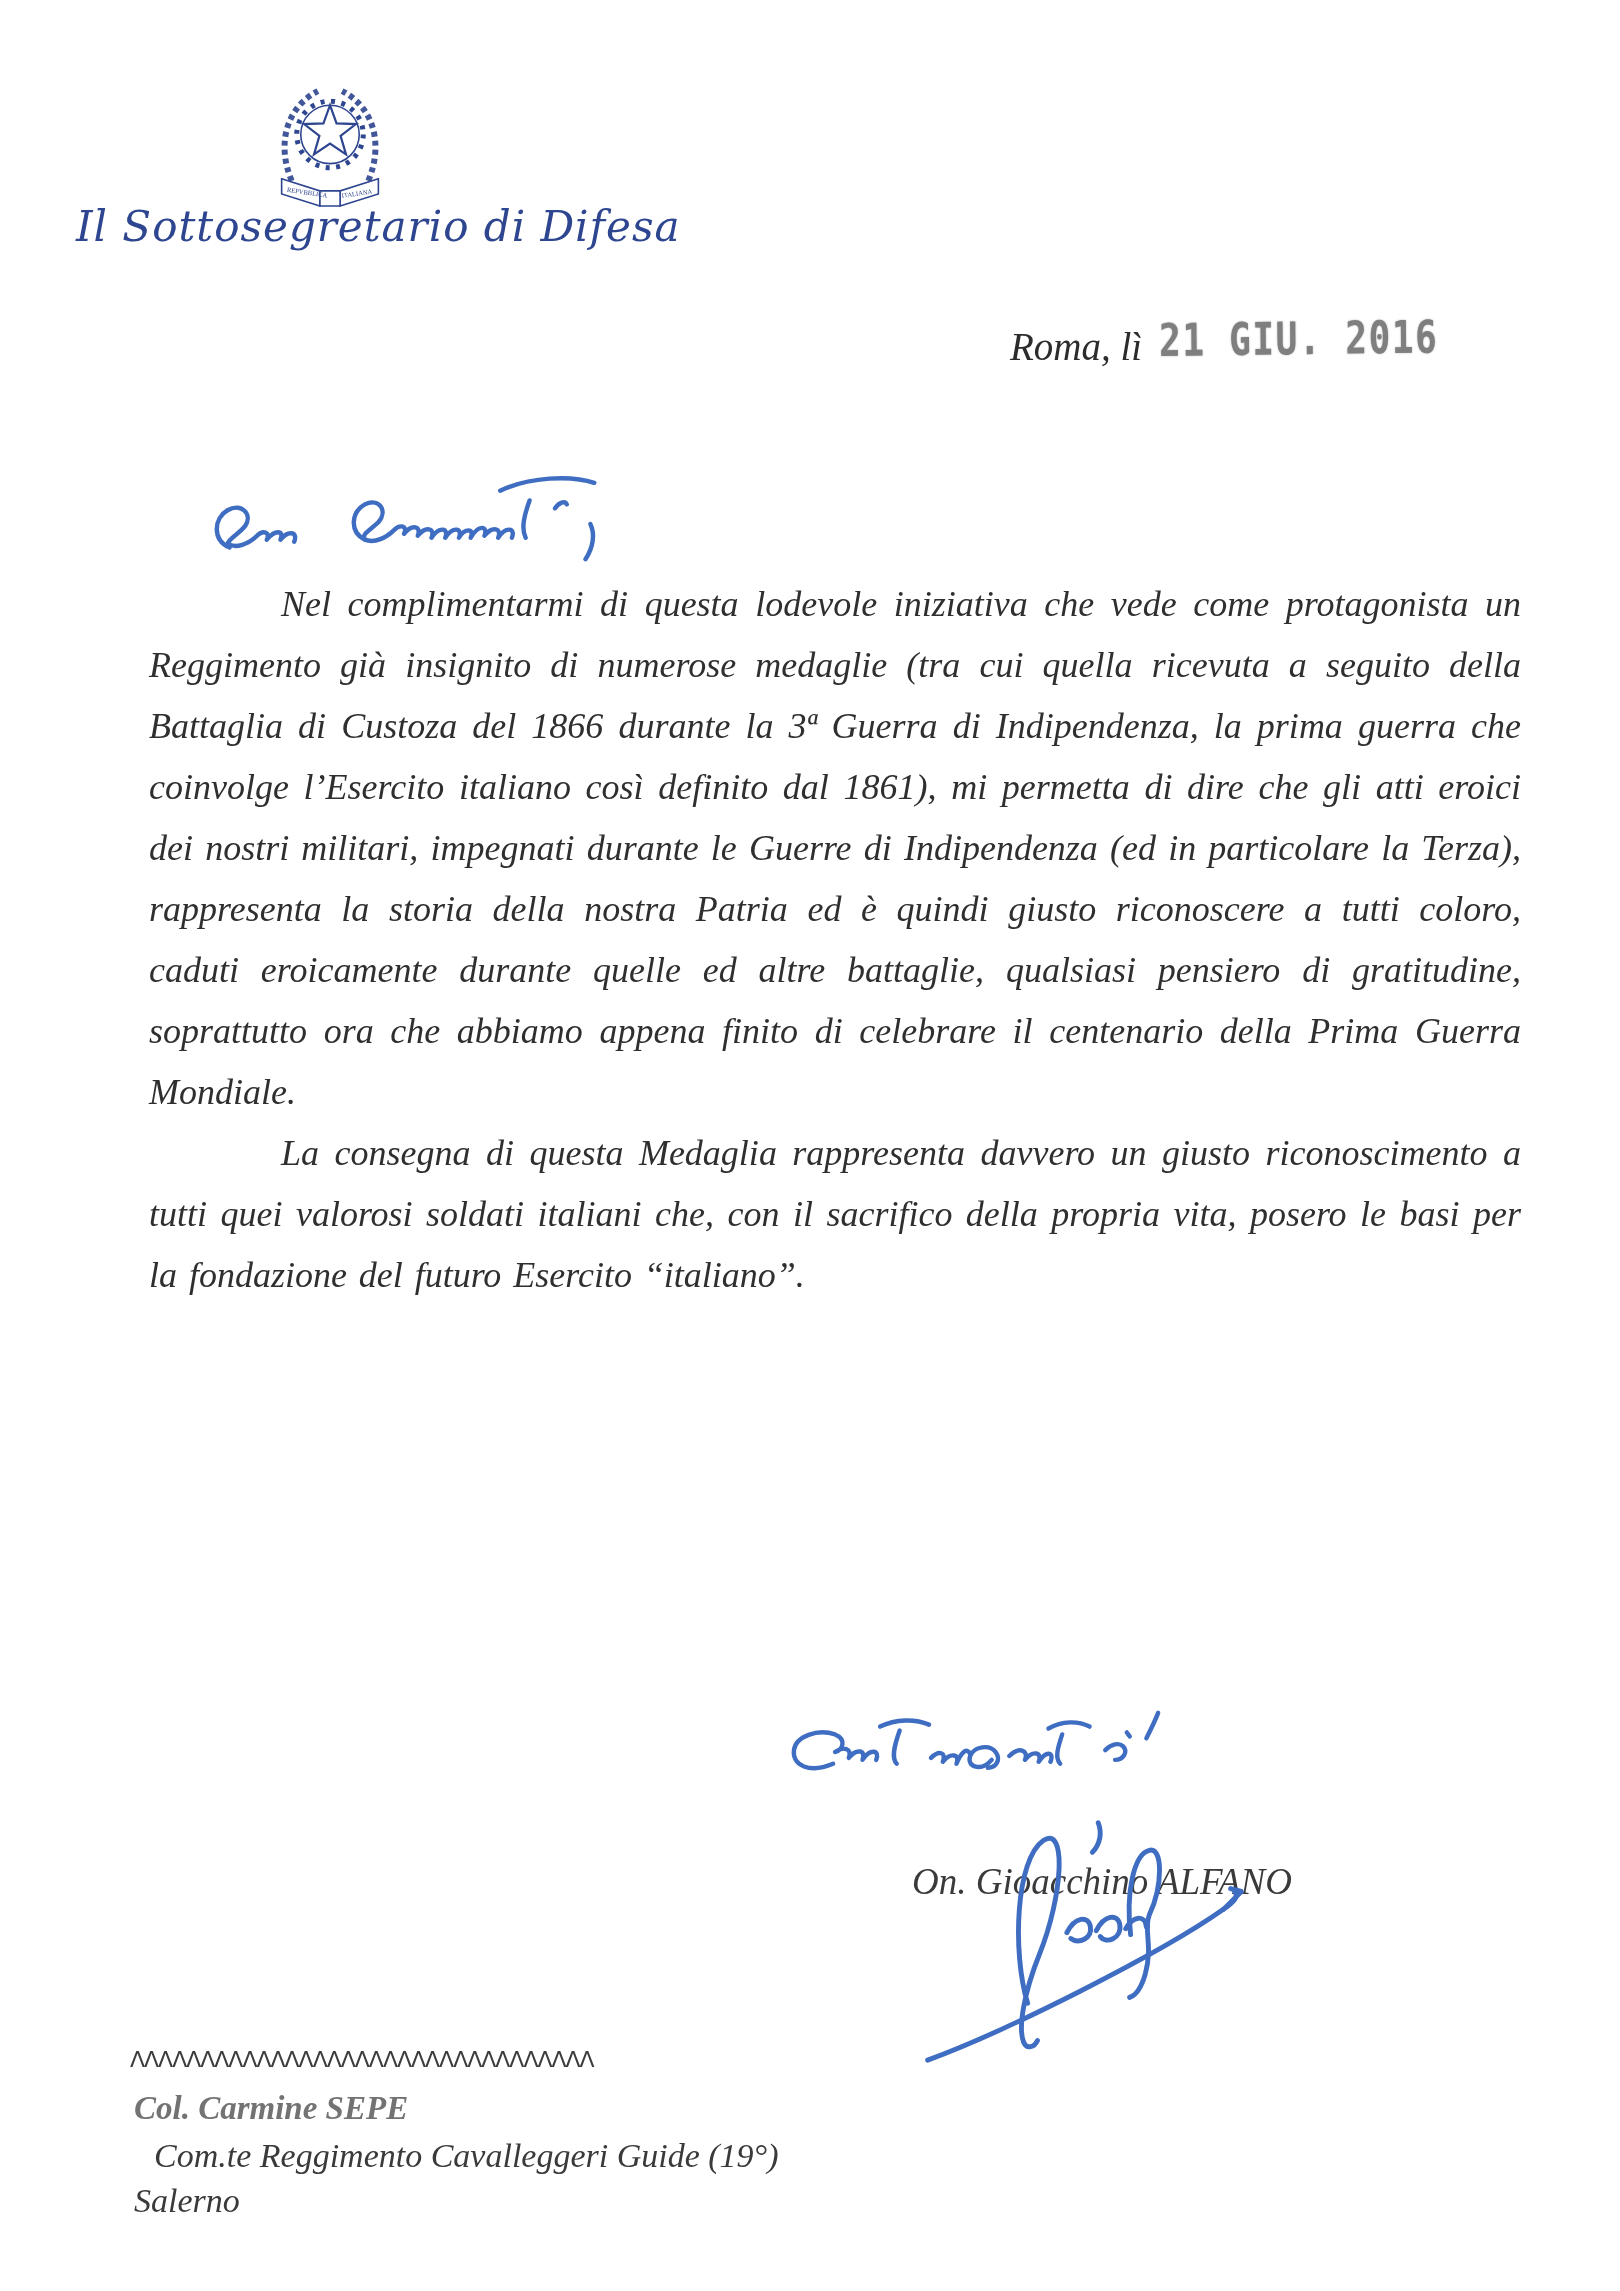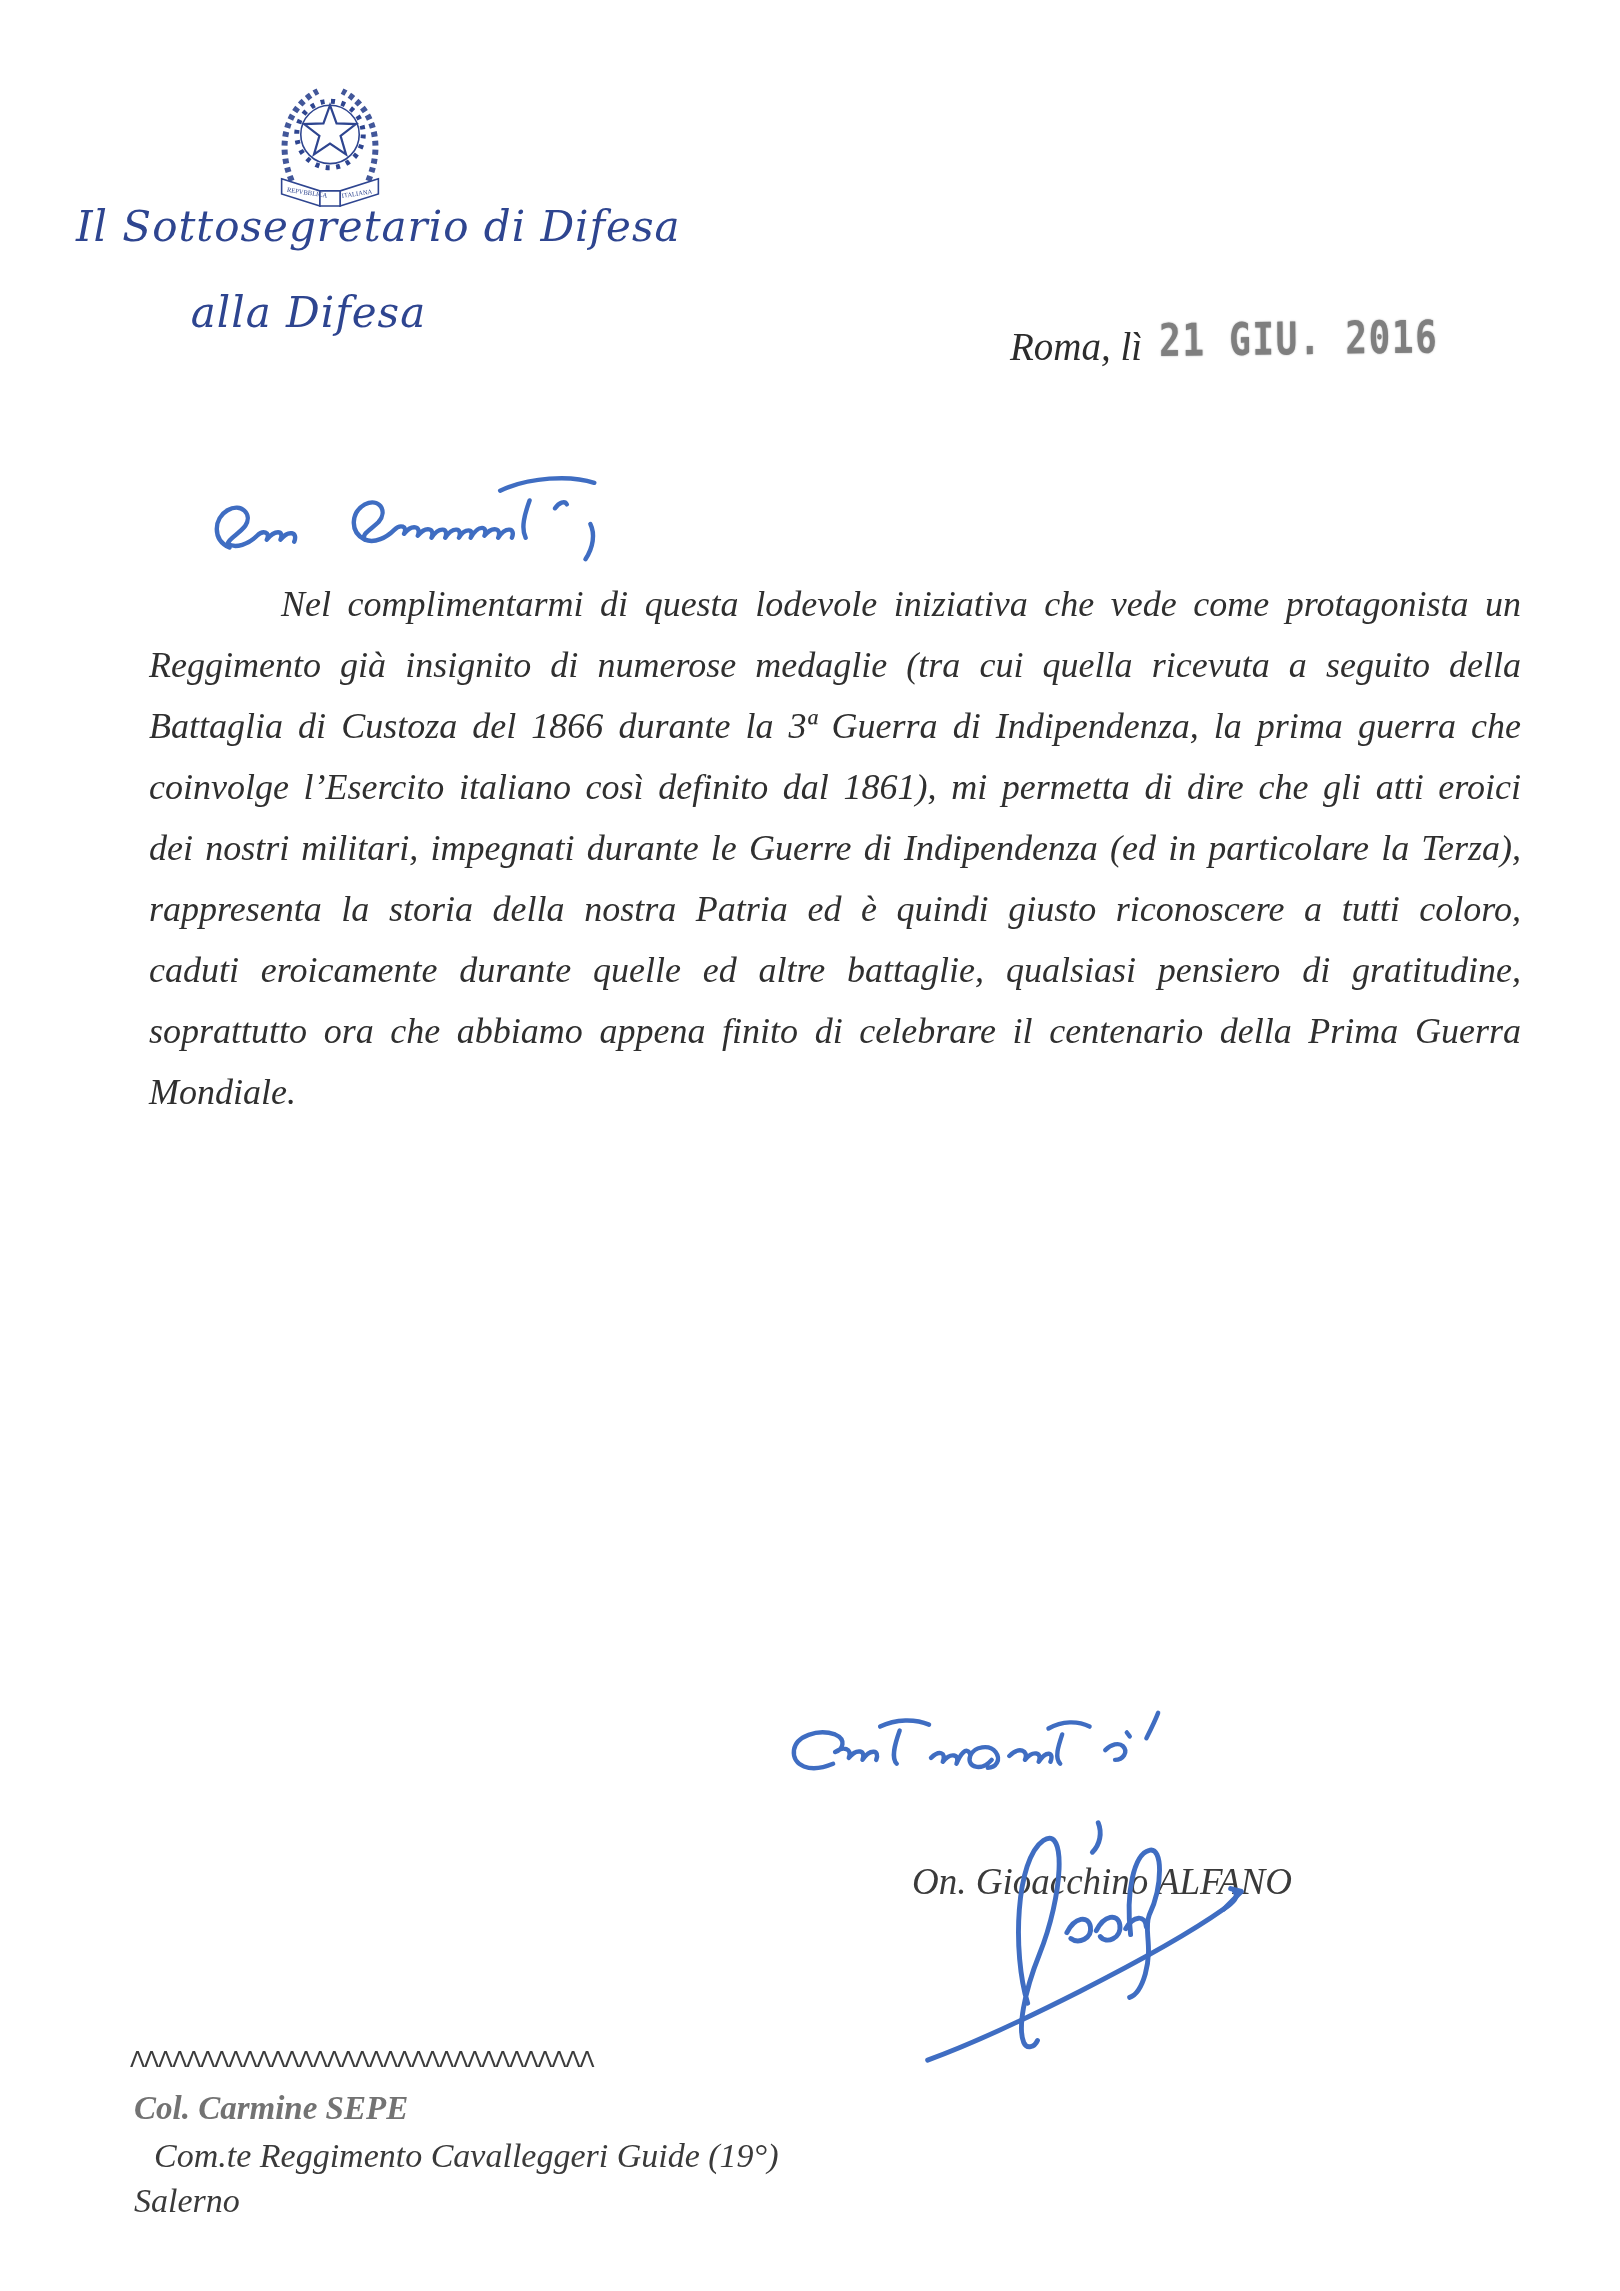--- a/index.html
+++ b/index.html
@@ -62,40 +62,40 @@
 
       <path d="M12,100 L50,112 L50,127 L12,115 Z" fill="#ffffff"></path>
       <path d="M108,100 L70,112 L70,127 L108,115 Z" fill="#ffffff"></path>
       <path d="M50,112 L70,112 L70,127 L50,127 Z" fill="#ffffff"></path>
     </g>
     <text x="17" y="113" font-size="6.5" fill="#2e4590" transform="rotate(8 17 113)">REPVBBLICA</text>
     <text x="72" y="119" font-size="6.5" fill="#2e4590" transform="rotate(-8 72 119)">ITALIANA</text>
   </svg>
 
   <div class="lh-line lh-line1">Il Sottosegretario di Difesa</div>
-  <div class="lh-line lh-line2">alla Difesa</div>
 
   <div class="dateline">
     <span class="date-place">Roma, lì</span>
     <span class="date-stamp">21 GIU. 2016</span>
   </div>
 
   <svg class="hand salutation" viewBox="0 0 410 110" role="img" aria-label="Caro Comandante,">
     <g stroke-width="4.5">
       <path d="M24,80 C6,72 8,50 22,42 C36,34 48,46 40,58 C34,66 24,70 22,76 C30,82 44,76 52,68 C58,62 66,64 62,72 C70,62 80,62 76,72 C84,62 94,64 90,74"></path>
       <path d="M162,72 C146,64 148,44 162,36 C176,29 186,42 176,54 C168,62 158,66 162,72 C172,76 184,70 192,62 C198,56 206,58 202,66 C210,56 220,58 216,68 C224,58 234,60 230,70 C238,58 248,60 244,70 C252,58 262,60 258,70 C264,60 274,60 270,70 C278,56 288,58 284,68 C292,58 302,60 298,70 C306,58 316,60 312,70"></path>
       <path d="M330,32 C325,46 321,60 326,70"></path>
       <path d="M300,22 C330,8 372,6 396,14"></path>
       <path d="M356,40 C360,34 366,32 368,36"></path>
       <path d="M392,56 C397,66 395,80 387,92"></path>
     </g>
   </svg>
 
   <div class="body-text">
     <p>Nel complimentarmi di questa lodevole iniziativa che vede come protagonista un Reggimento già insignito di numerose medaglie (tra cui quella ricevuta a seguito della Battaglia di Custoza del 1866 durante la 3ª Guerra di Indipendenza, la prima guerra che coinvolge l’Esercito italiano così definito dal 1861), mi permetta di dire che gli atti eroici dei nostri militari, impegnati durante le Guerre di Indipendenza (ed in particolare la Terza), rappresenta la storia della nostra Patria ed è quindi giusto riconoscere a tutti coloro, caduti eroicamente durante quelle ed altre battaglie, qualsiasi pensiero di gratitudine, soprattutto ora che abbiamo appena finito di celebrare il centenario della Prima Guerra Mondiale.</p>
+    <p>La consegna di questa Medaglia rappresenta davvero un giusto riconoscimento a tutti quei valorosi soldati italiani che, con il sacrifico della propria vita, posero le basi per la fondazione del futuro Esercito “italiano”.</p>
   </div>
 
   <svg class="hand closing" viewBox="0 0 400 95" role="img" aria-label="Cordiali saluti">
     <g stroke-width="4.5">
       <path d="M52,58 C28,68 10,60 12,44 C14,30 36,22 54,28 C66,33 62,44 54,46 C62,40 72,42 68,52 C76,42 86,44 82,54 C90,42 100,44 96,54"></path>
       <path d="M120,24 C115,38 111,52 117,58"></path>
       <path d="M100,20 C116,12 136,12 150,18"></path>
       <path d="M152,52 C160,44 168,46 164,56 C172,46 182,48 178,58 C182,48 188,40 192,48"></path>
       <path d="M214,54 C204,66 188,62 192,50 C196,40 212,38 218,46 C224,54 218,62 210,62"></path>
       <path d="M232,50 C242,40 252,44 248,54 C256,44 266,46 262,56 C270,44 278,46 274,56"></path>

